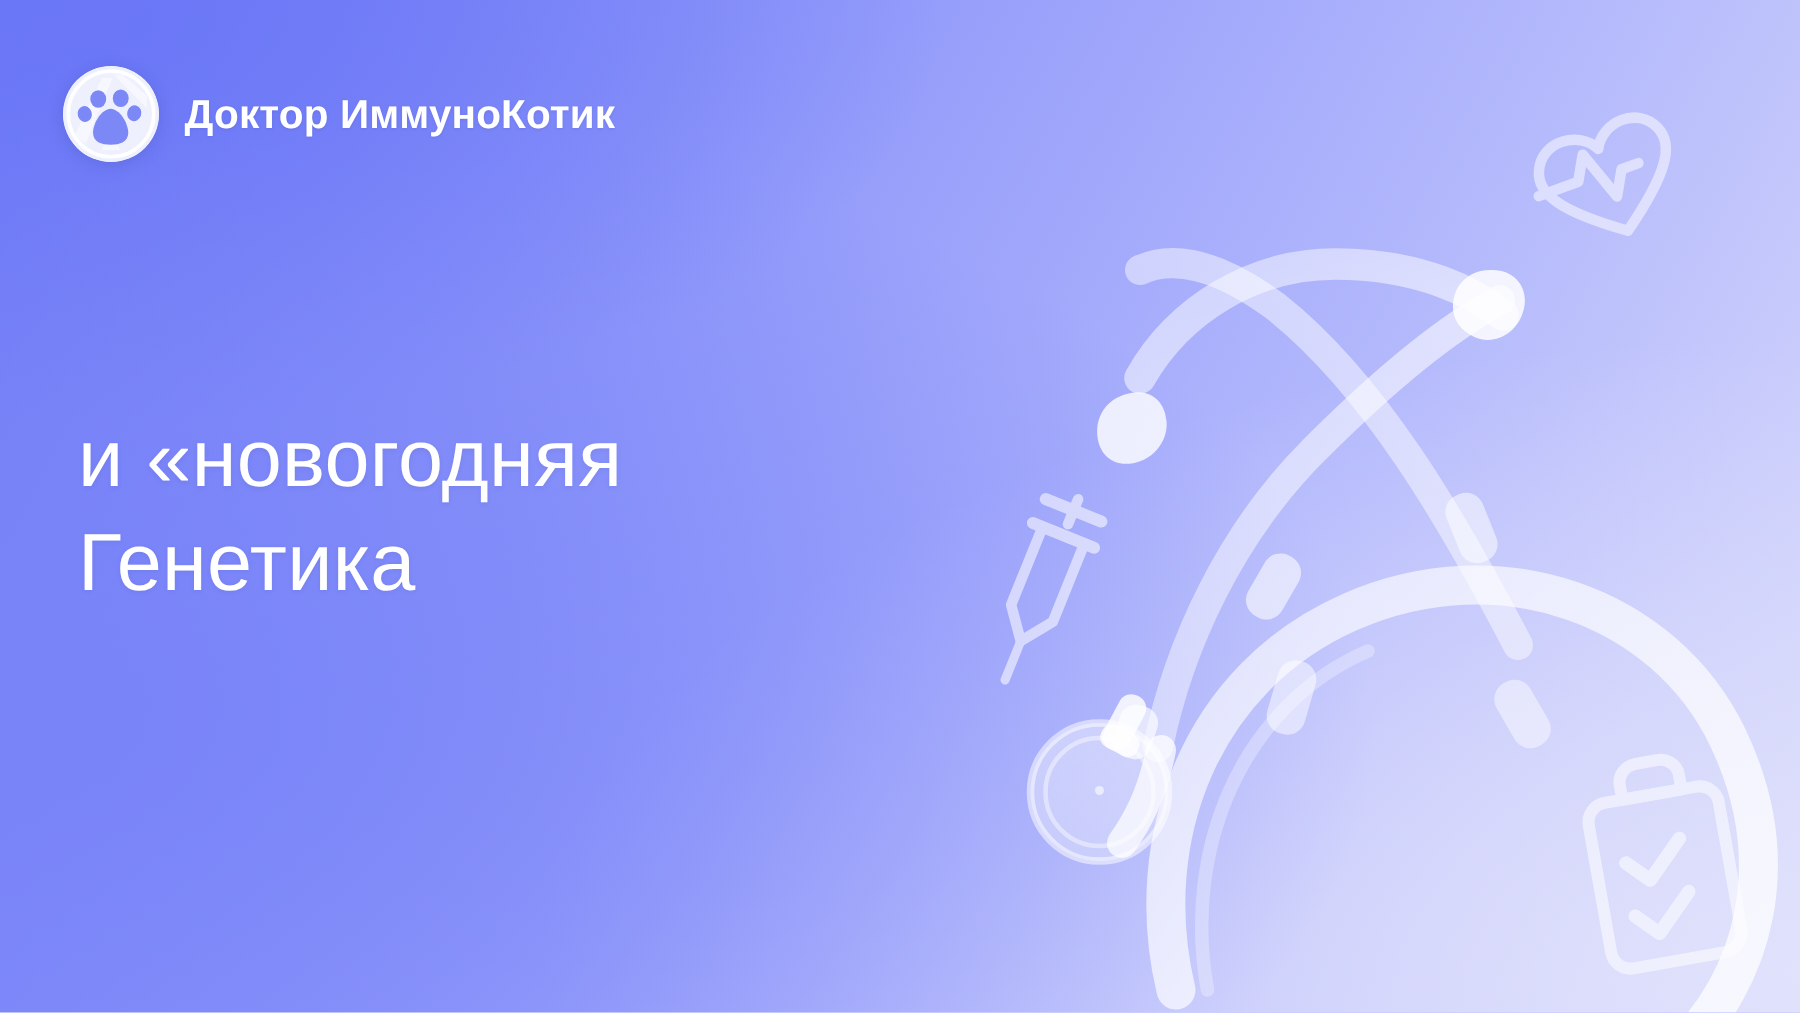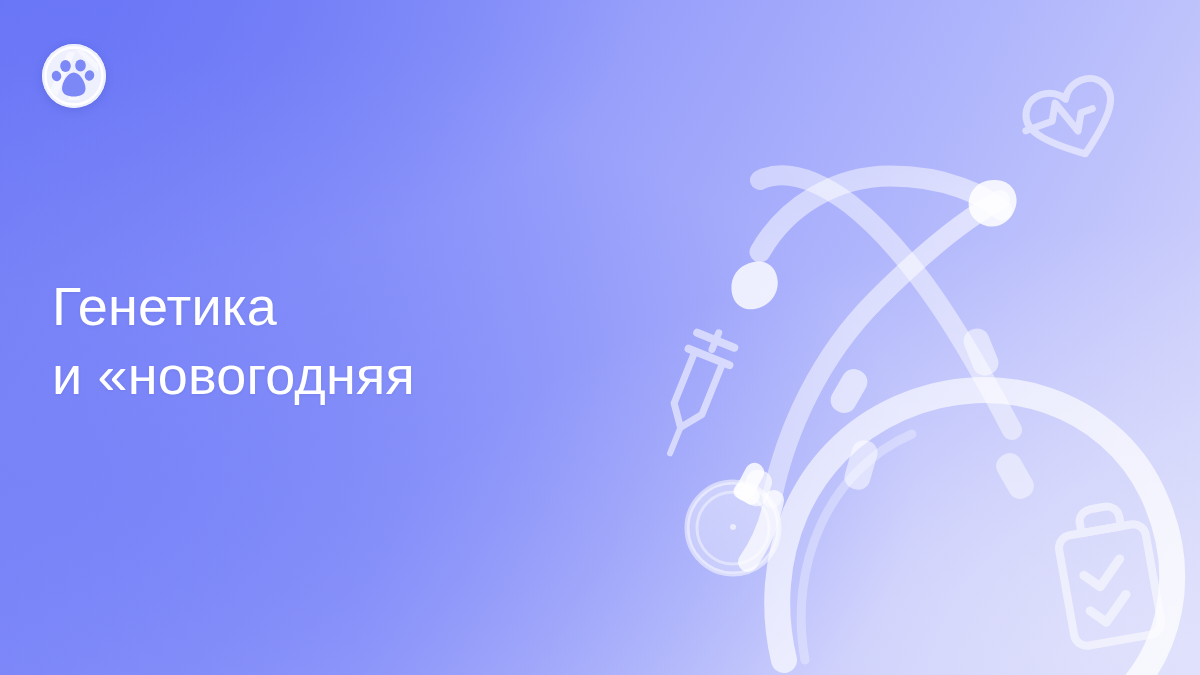--- a/index.html
+++ b/index.html
@@ -223,20 +223,21 @@
         <ellipse cx="14.5" cy="32" rx="4.7" ry="5.3" fill="#7b88f6" transform="rotate(-18 14.5 32)"></ellipse>
         <ellipse cx="47.5" cy="31.5" rx="4.7" ry="5.3" fill="#7b88f6" transform="rotate(18 47.5 31.5)"></ellipse>
 
         <path d="M 31.8 28.5
                  C 37.5 28.5, 43.5 38, 43.5 44.5
                  C 43.5 50.5, 38 52.5, 31.8 52.5
                  C 25.6 52.5, 20 50.5, 20 44.5
                  C 20 38, 26 28.5, 31.8 28.5 Z" fill="#7b88f6"></path>
       </svg>
     </div>
+    <div class="brand-name">Доктор ИммуноКотик</div>
   </div>
 
   <h1 class="headline">
+    <span class="ln">и «новогодняя</span>
     <span class="ln">Генетика</span>
-    <span class="ln">и «новогодняя</span>
   </h1>
 
 </div>
 
 </body></html>

